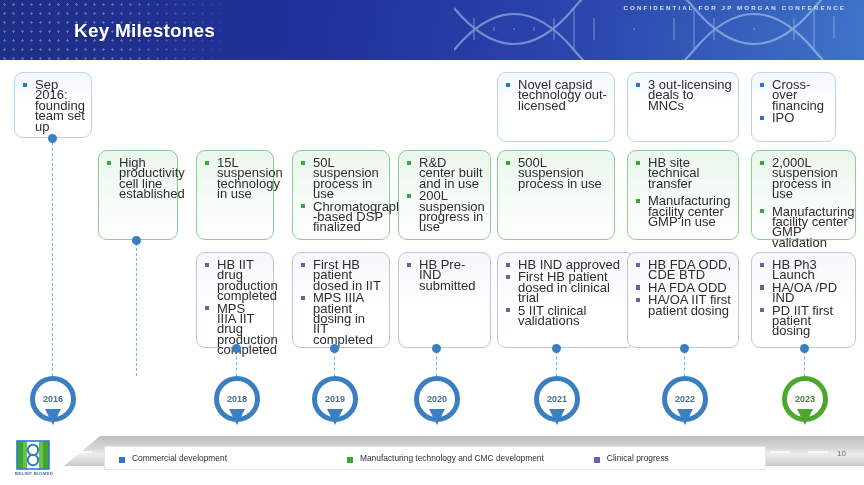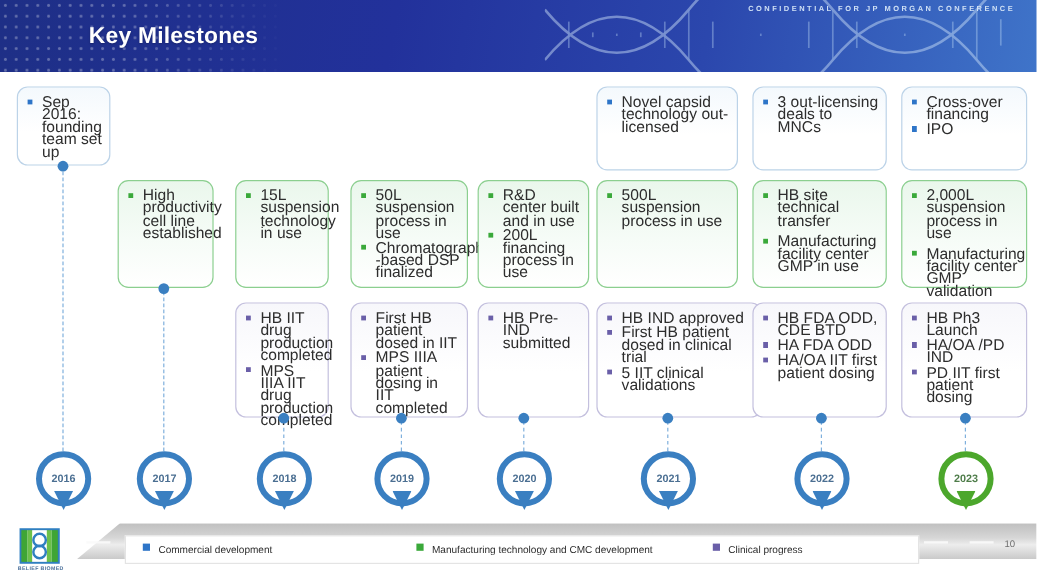--- a/index.html
+++ b/index.html
@@ -96,21 +96,21 @@
     clip-path:polygon(36px 0,800px 0,800px 30px,0 30px);
   }
   .road .lane{
     position:absolute;top:19px;height:2px;background:#fafafa;opacity:.9;
   }
   .legend{
     position:absolute;left:104px;top:446px;width:660px;height:22px;
     background:#ffffff;border:1px solid #e4e4e4;
     display:flex;align-items:center;
   }
-  .legend .item{display:flex;align-items:flex-start;margin-right:42px;}
+  .legend .item{display:flex;align-items:flex-end;margin-right:42px;}
   .legend .sw{width:6px;height:6px;margin-right:7px;}
   .legend .lbl{font-size:8.4px;color:#2d2d2d;}
 
   .pagenum{
     position:absolute;right:18px;top:449px;font-size:8px;color:#6f6f6f;margin-left:24px;
   }
 
   
   .logo{position:absolute;left:12px;top:440px;width:44px;height:42px;}
   .logo .mark{
@@ -176,21 +176,21 @@
       <li>Novel capsid technology out-licensed</li>
     </ul>
   </div>
 
   <div class="box" style="left:627px;top:72px;width:112px;height:70px;">
     <ul>
       <li>3 out-licensing deals to MNCs</li>
     </ul>
   </div>
 
-  <div class="box" style="left:751px;top:72px;width:105px;height:70px;">
+  <div class="box" style="left:751px;top:72px;width:85px;height:70px;">
     <ul>
       <li>Cross-over financing</li>
       <li>IPO</li>
     </ul>
   </div>
 
   <div class="box green" style="left:98px;top:150px;width:80px;height:90px;">
     <ul>
       <li>High productivity cell line established</li>
     </ul>
@@ -206,21 +206,21 @@
   <div class="box green" style="left:292px;top:150px;width:98px;height:90px;">
     <ul>
       <li>50L suspension process in use</li>
       <li>Chromatography -based DSP finalized</li>
     </ul>
   </div>
 
   <div class="box green" style="left:398px;top:150px;width:93px;height:90px;">
     <ul>
       <li>R&amp;D center built and in use</li>
-      <li>200L financing process in use</li>
+      <li>200L suspension progress in use</li>
     </ul>
   </div>
 
   <div class="box green" style="left:497px;top:150px;width:118px;height:90px;">
     <ul>
       <li>500L suspension process in use</li>
     </ul>
   </div>
 
   <div class="box green" style="left:627px;top:150px;width:112px;height:90px;">
@@ -284,25 +284,20 @@
       <li>HA/OA /PD IND</li>
       <li>PD IIT first patient dosing</li>
     </ul>
   </div>
   <div class="conn" style="left:800px;top:344px;"></div>
 
   <div class="pin" style="left:30px;top:376px;">
     <div class="ring"></div>
     <div class="tail"></div>
     <div class="yr">2016</div>
-  </div>
-  <div class="pin" style="left:114px;top:376px;">
-    <div class="ring"></div>
-    <div class="tail"></div>
-    <div class="yr">2017</div>
   </div>
   <div class="pin" style="left:214px;top:376px;">
     <div class="ring"></div>
     <div class="tail"></div>
     <div class="yr">2018</div>
   </div>
   <div class="pin" style="left:312px;top:376px;">
     <div class="ring"></div>
     <div class="tail"></div>
     <div class="yr">2019</div>

